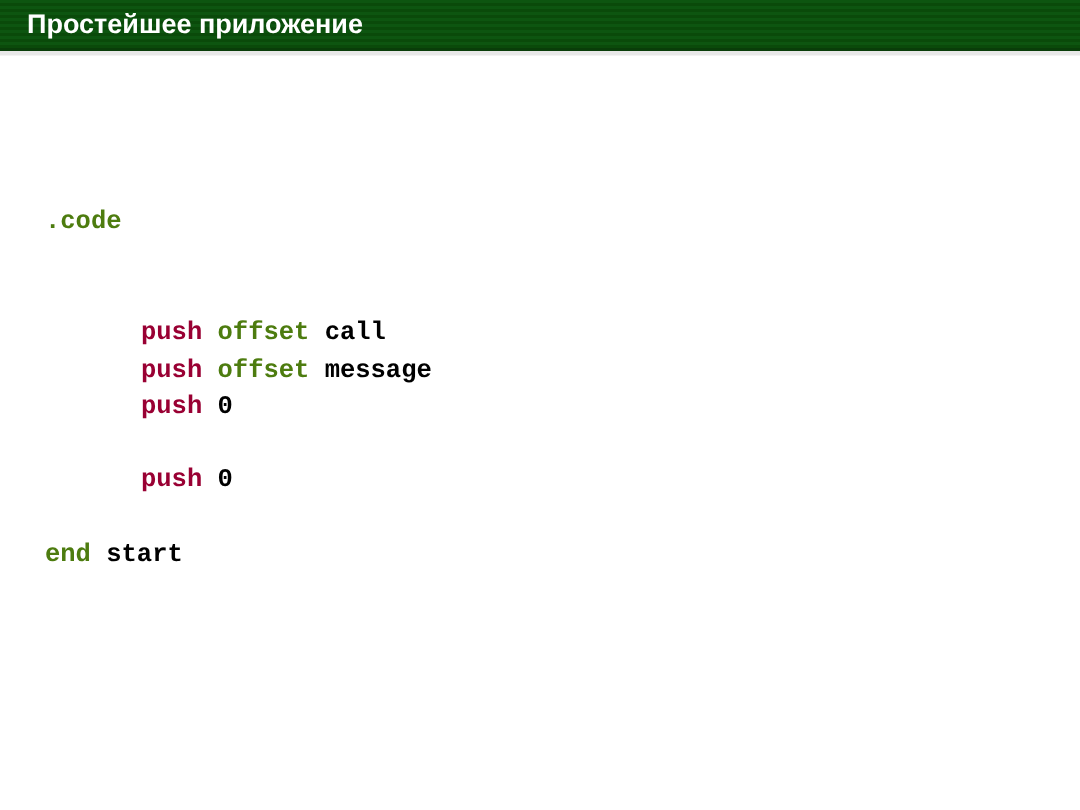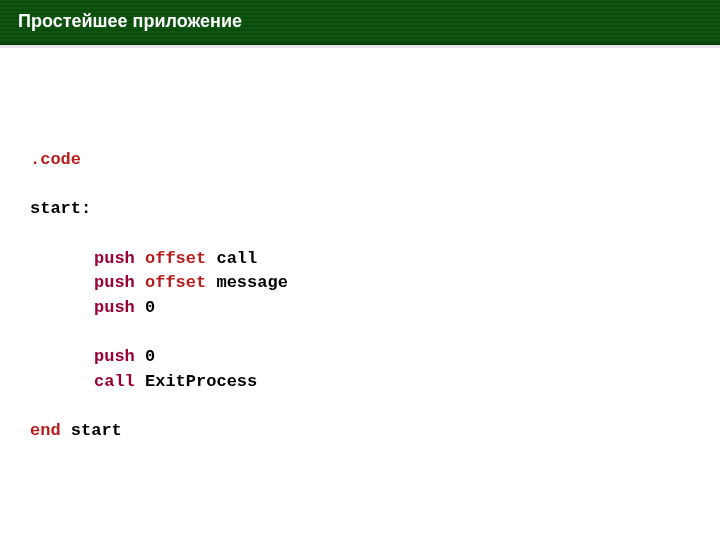--- a/index.html
+++ b/index.html
@@ -12,21 +12,21 @@
     }
     .header {
       background: #0a4a0a;
       background-image: repeating-linear-gradient(
         0deg,
         #0a4a0a,
         #0a4a0a 2px,
         #0d5510 2px,
         #0d5510 4px
       );
-      height: 45px;
+      height: 34px;
       display: flex;
       align-items: center;
       padding-left: 18px;
       border-bottom: 2px solid #093d09;
     }
     .divider-line {
       height: 3px;
       background: #e8e8e8;
     }
     .title {
@@ -38,54 +38,52 @@
       padding: 100px 30px 30px 30px;
       font-family: "Courier New", Courier, monospace;
       font-size: 17px;
       font-weight: bold;
       line-height: 1.45;
     }
     .code-line {
       white-space: pre;
     }
     .indent { display: inline-block; width: 64px; }
-    .c-gray { color: #b91c1c; }
+    .c-gray { color: #4d7c0f; }
     .c-black { color: #000000; }
     .c-maroon { color: #990033; }
     .c-teal { color: #008080; }
   </style>
 </head>
 <body>
 
 <div class="header">
   <div class="title">Простейшее приложение</div>
 </div>
 <div class="divider-line"></div>
 
 <div class="content">
 
   <div class="code-line"><span class="c-gray">.code</span></div>
 
   <div class="code-line">&nbsp;</div>
 
-  <div class="code-line"><span class="c-black">start:</span></div>
 
   <div class="code-line">&nbsp;</div>
 
 
   <div class="code-line"><span class="indent"></span><span class="c-maroon">push</span><span> </span><span class="c-gray">offset</span><span> </span><span class="c-black">call</span></div>
 
   <div class="code-line"><span class="indent"></span><span class="c-maroon">push</span><span> </span><span class="c-gray">offset</span><span> </span><span class="c-black">message</span></div>
 
   <div class="code-line"><span class="indent"></span><span class="c-maroon">push</span><span> </span><span class="c-black">0</span></div>
 
 
   <div class="code-line">&nbsp;</div>
 
   <div class="code-line"><span class="indent"></span><span class="c-maroon">push</span><span> </span><span class="c-black">0</span></div>
 
-  <div class="code-line"><span class="indent"></span><span class="c-maroon">call</span><span> </span><span class="c-black">ExitProcess</span></div>
 
   <div class="code-line">&nbsp;</div>
 
   <div class="code-line"><span class="c-gray">end</span><span> </span><span class="c-black">start</span></div>
 
 </div>
 
 </body></html>

